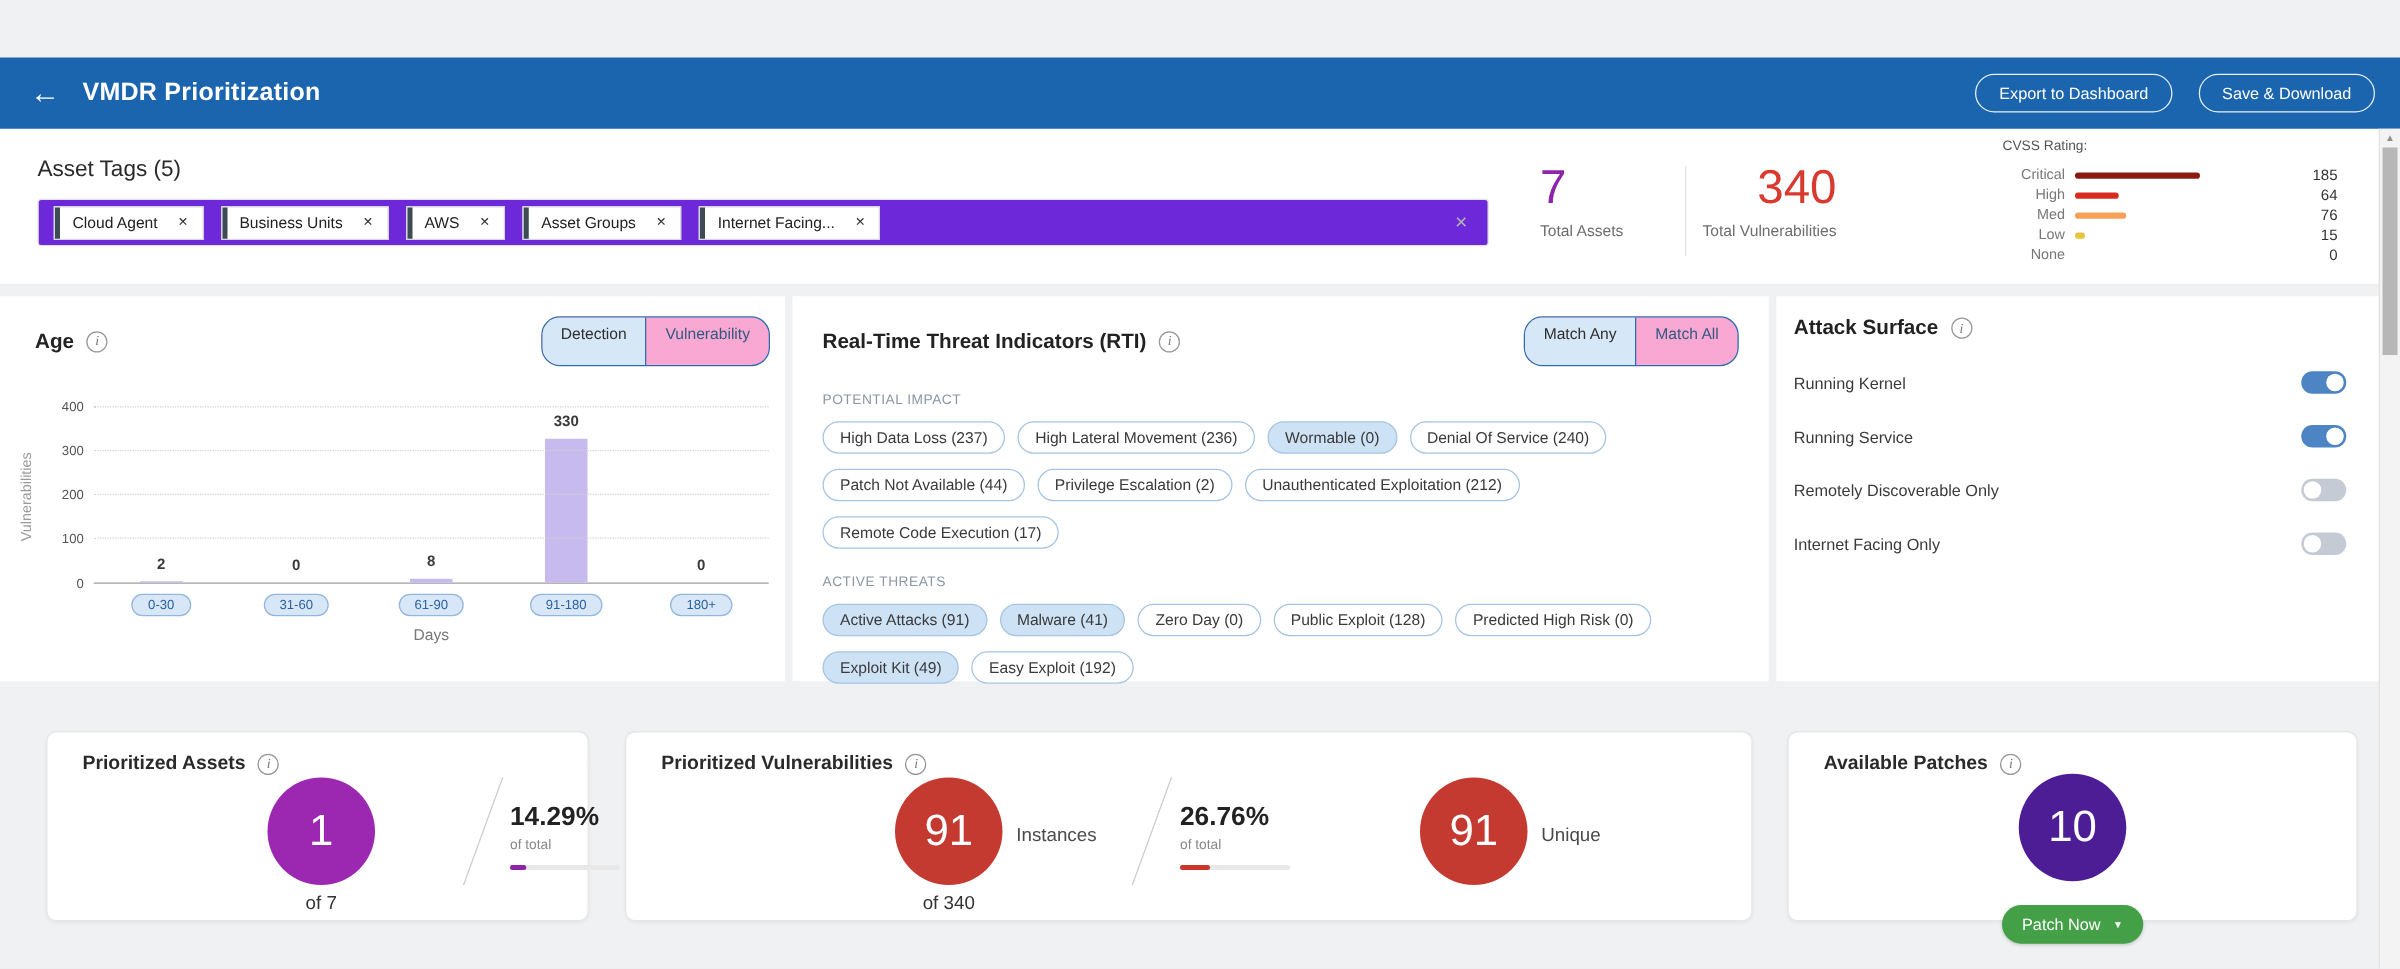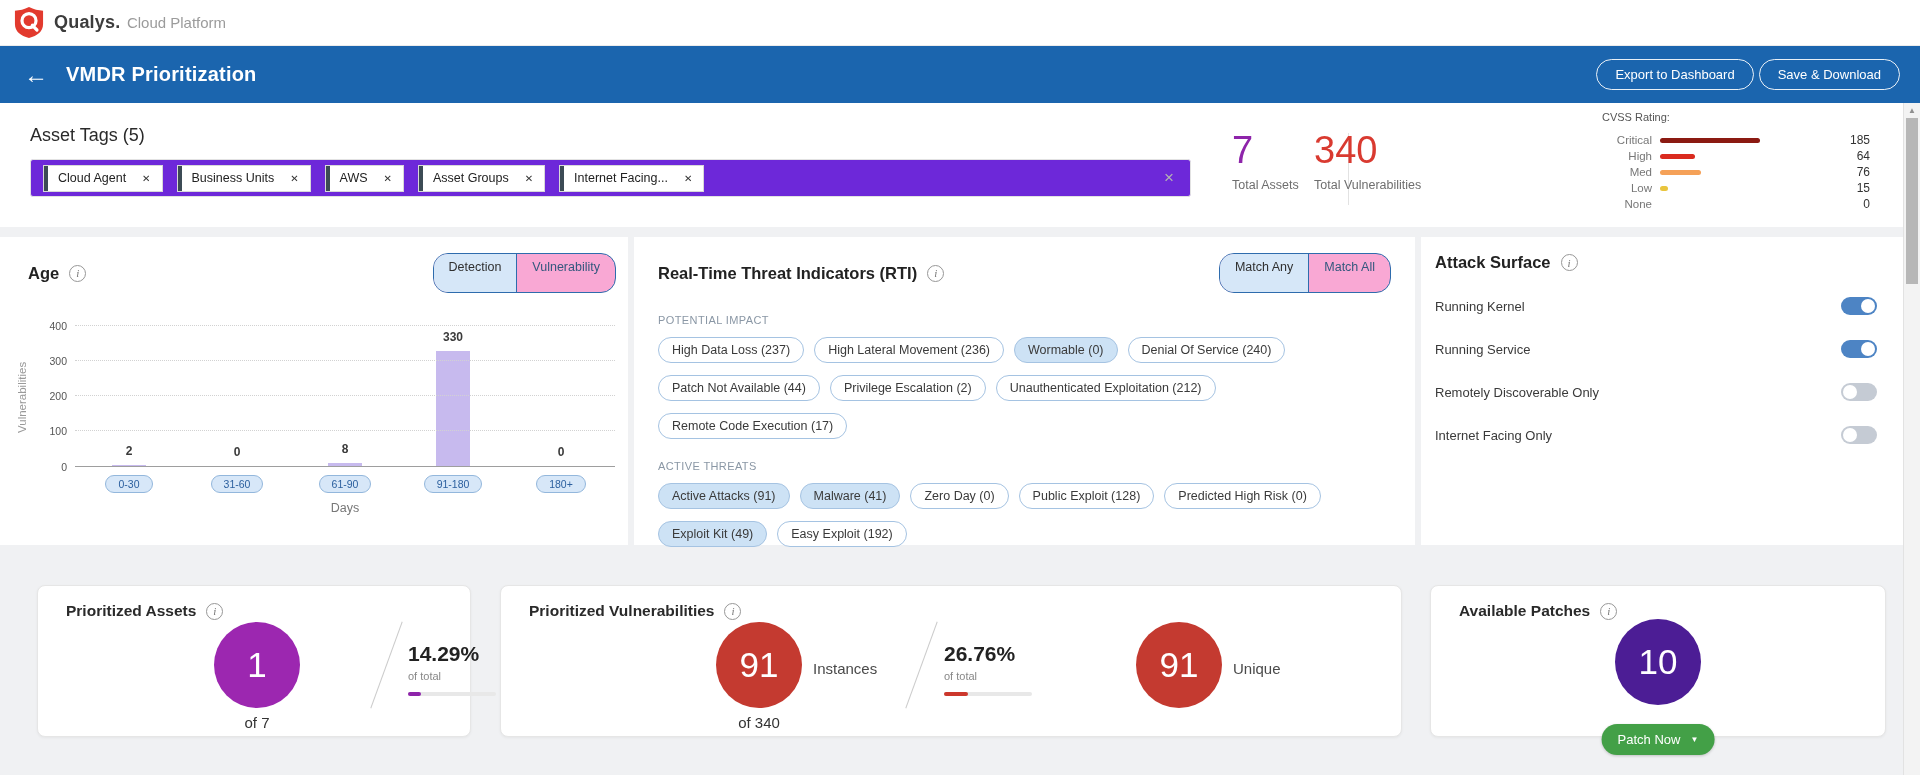--- a/index.html
+++ b/index.html
@@ -11,38 +11,38 @@
             border-bottom:1px solid #ececec; display:flex; align-items:center; padding-left:14px; z-index:5; }
   .logo-wrap { display:flex; align-items:center; gap:10px; }
   .brand { font-size:18px; font-weight:bold; color:#3c3c3c; letter-spacing:.2px; }
   .brand-suffix { font-size:15px; color:#9b9b9b; margin-left:2px; }
 
   
   .bluebar { position:absolute; top:46px; left:0; width:100%; height:57px; background:#1b65ae;
              display:flex; align-items:center; z-index:5; }
   .back-btn { color:#fff; font-size:24px; margin:0 18px 0 24px; background:none; border:none; cursor:pointer; line-height:1; }
   .page-title { color:#fff; font-size:20px; font-weight:600; letter-spacing:.2px; }
-  .header-actions { margin-left:auto; margin-right:20px; display:flex; gap:5px; }
+  .header-actions { margin-left:auto; margin-right:20px; display:flex; gap:21px; }
   .hdr-btn { background:transparent; border:1px solid rgba(255,255,255,.9); color:#fff; font-size:13px;
              padding:7px 18px; border-radius:17px; cursor:pointer; font-family:inherit; }
 
   
   .filters { position:absolute; top:103px; left:0; width:100%; height:124px; background:#fff; }
   .filters h2 { position:absolute; left:30px; top:22px; font-size:18px; font-weight:500; color:#2a2a2a; }
   .tag-box { position:absolute; left:30px; top:56px; width:1161px; height:38px; background:#6d28d9;
              border:1px solid #e2e2e2; border-radius:3px; display:flex; align-items:center; padding:0 12px; gap:26px; }
   .tag { display:flex; align-items:center; background:#fff; border:1px solid #d8d8d8; height:27px; }
   .tag-bar { width:4px; height:100%; background:#3c4b55; }
   .tag-label { font-size:12.5px; color:#222; padding:0 12px 0 10px; }
   .tag-x { font-size:10px; font-weight:bold; color:#333; padding:0 11px 0 4px; cursor:pointer; }
   .clear-x { margin-left:auto; color:#b3b3b3; font-size:17px; cursor:pointer; padding-right:4px; }
 
   .total-block { position:absolute; top:28px; }
   .total-assets { left:1232px; }
-  .total-vulns  { left:1314px; }
+  .total-vulns  { left:1362px;text-align:right; }
   .total-num { font-size:38px; line-height:1; }
   .total-lbl { font-size:12.5px; color:#6e6e6e; margin-top:9px; }
   .totals-divider { position:absolute; left:1348px; top:30px; width:1px; height:72px; background:#e2e2e2; }
 
   .cvss { position:absolute; left:1602px; top:8px; width:268px; }
   .cvss-title { font-size:11px; color:#555; margin-bottom:9px; }
   .cvss-row { display:flex; align-items:center; height:16px; }
   .cvss-label { width:58px; text-align:right; font-size:11.5px; color:#777; padding-right:8px; }
   .cvss-track { flex:1; height:5px; display:flex; align-items:center; }
   .cvss-fill { height:5px; border-radius:3px; display:block; }
@@ -133,33 +133,20 @@
   .scrollbar { position:absolute; right:0; top:103px; bottom:0; width:17px; background:#f3f3f3;
                border-left:1px solid #e2e2e2; z-index:6; }
   .sb-arrow { position:absolute; top:3px; left:0; width:100%; text-align:center; font-size:8px; color:#909090; }
   .sb-thumb { position:absolute; top:15px; left:2px; right:2px; height:166px; background:#b7b7b7; }
 </style>
 </head>
 <body>
 
 <div class="app">
 
-  <header class="topbar">
-    <div class="logo-wrap">
-      <svg width="30" height="33" viewBox="0 0 32 35">
-        <path d="M16 1 C21 3.6 26 4.6 31 5 V19 C31 27 25 31.6 16 34 C7 31.6 1 27 1 19 V5 C6 4.6 11 3.6 16 1 Z" fill="#e23a2e"></path>
-        <circle cx="16" cy="15.5" r="7.5" fill="none" stroke="#fff" stroke-width="3.4"></circle>
-        <path d="M19.5 20.5 L24.5 25.5" stroke="#fff" stroke-width="3.4" stroke-linecap="round"></path>
-      </svg>
-      <span>
-        <span class="brand">Qualys.</span>
-        <span class="brand-suffix">Cloud Platform</span>
-      </span>
-    </div>
-  </header>
 
   <div class="bluebar">
     <button class="back-btn">←</button>
     <h1 class="page-title">VMDR Prioritization</h1>
     <div class="header-actions">
       <button class="hdr-btn">Export to Dashboard</button>
       <button class="hdr-btn">Save &amp; Download</button>
     </div>
   </div>
 

